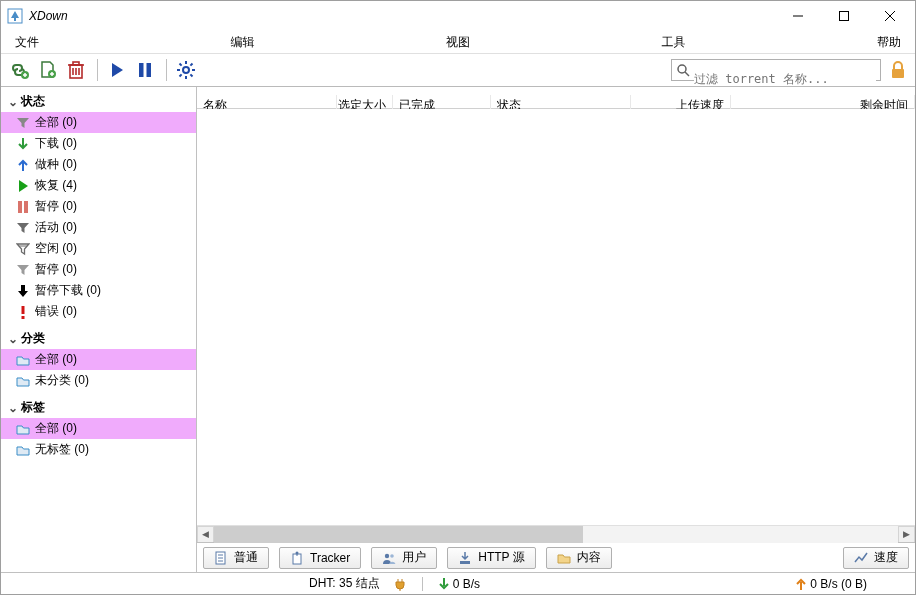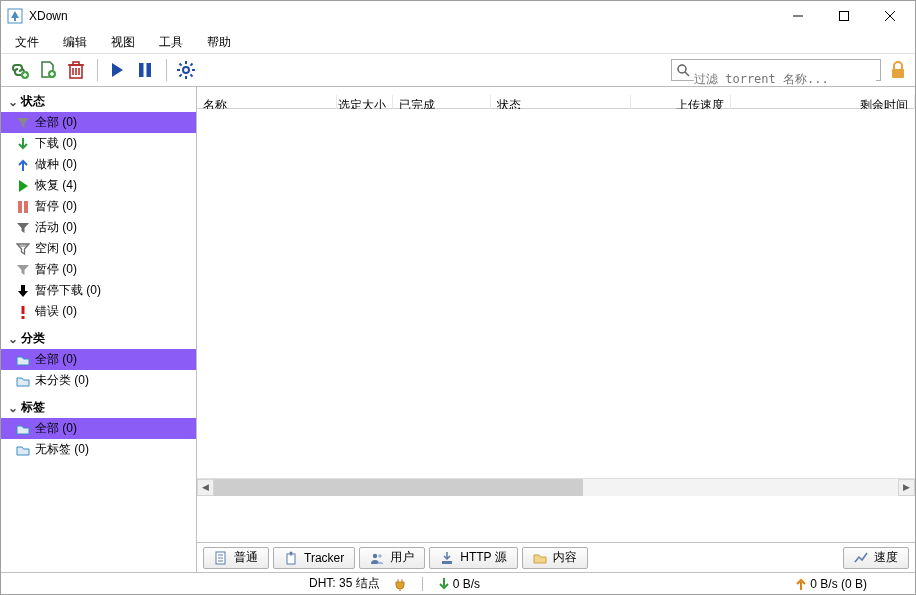--- a/index.html
+++ b/index.html
@@ -1,49 +1,49 @@
 <!DOCTYPE html>
 <html><head>
 <meta charset="utf-8">
 <style>
 * { margin: 0; padding: 0; box-sizing: border-box; font-family: "Microsoft YaHei", "Segoe UI", Arial, sans-serif; }
 html, body { height: 100%; background: #fff; }
 .app { width: 916px; height: 595px; border: 1px solid #9e9e9e; display: flex; flex-direction: column; background: #fff; }
 .titlebar { height: 30px; display: flex; align-items: center; padding: 0 2px 0 6px; font-size: 12px; }
 .titlebar .app-icon { width: 16px; height: 16px; margin-right: 6px; }
-.titlebar .title-text { flex: 1; }
+.titlebar .title-text { flex: 1; font-style: italic; }
 .titlebar .win-controls { display: flex; }
 .titlebar .win-btn { width: 46px; height: 30px; display: flex; align-items: center; justify-content: center; font-size: 12px; }
-.menubar { height: 22px; display: flex; align-items: center; padding: 0 6px; font-size: 12px; gap: 8px; }
+.menubar { height: 22px; display: flex; align-items: center; padding: 0 6px; font-size: 12px; gap: 8px; justify-content: space-between; }
 .menubar .menu-item { padding: 2px 8px; }
 .toolbar { height: 34px; border-top: 1px solid #e0e0e0; border-bottom: 1px solid #bababa; display: flex; align-items: center; padding: 0 6px; }
 .toolbar .tb-btn { width: 26px; height: 26px; display: flex; align-items: center; justify-content: center; margin-right: 2px; }
 .toolbar .tb-sep { width: 1px; height: 22px; background: #c0c0c0; margin: 0 6px; }
 .toolbar .spacer { flex: 1; }
 .search-box { width: 210px; height: 22px; border: 1px solid #b0b0b0; background: #fff; display: flex; align-items: center; font-size: 12px; padding: 0 4px; }
 .search-box input { border: none; outline: none; flex: 1; font-size: 12px; color: #888; font-family: monospace; margin-top: 17px; }
 .search-box .search-icon { width: 14px; height: 14px; margin-right: 4px; }
 .lock-icon { width: 22px; height: 22px; margin-left: 6px; display: flex; align-items: center; justify-content: center; }
 .body-area { flex: 1; display: flex; min-height: 0; }
 .sidebar { width: 196px; border-right: 1px solid #c0c0c0; overflow-y: auto; font-size: 12px; padding: 4px 0; }
 .sidebar .section-header { display: flex; align-items: center; padding: 2px 6px; font-weight: bold; }
 .sidebar .section-header .chevron { width: 12px; text-align: center; margin-right: 2px; color: #4a4a4a; }
 .sidebar .side-item { display: flex; align-items: center; padding: 2px 6px 2px 14px; height: 21px; }
-.sidebar .side-item.selected { background: #8b5cf6; }
+.sidebar .side-item.selected { background: #f0abfc; }
 .sidebar .side-icon { width: 16px; height: 16px; display: flex; align-items: center; justify-content: center; margin-right: 4px; flex-shrink: 0; }
 .sidebar .side-label { white-space: nowrap; }
 .main-area { flex: 1; display: flex; flex-direction: column; min-width: 0; }
 .table-header { height: 22px; border-bottom: 1px solid #d0d0d0; display: flex; font-size: 12px; align-items: center; }
 .table-header .th { padding: 0 6px; border-right: 1px solid #e8e8e8; height: 100%; display: flex; align-items: center; overflow: hidden; white-space: nowrap; margin-top: 16px; }
 .table-body { flex: 1; background: #fff; }
 .hscroll-area { height: 17px; border-top: 1px solid #e0e0e0; display: flex; align-items: center; }
 .hscroll-btn { width: 17px; height: 17px; background: #f0f0f0; border: 1px solid #d4d4d4; display: flex; align-items: center; justify-content: center; font-size: 9px; color: #606060; }
 .hscroll-track { flex: 1; height: 17px; background: #f3f3f3; position: relative; }
 .hscroll-thumb { position: absolute; left: 0; top: 0; width: 54%; height: 100%; background: #cdcdcd; }
-.bottom-tabs { height: 30px; border-top: 1px solid #c0c0c0; display: flex; align-items: center; padding: 0 6px; gap: 4px; font-size: 12px; margin-top: 47px; }
+.bottom-tabs { height: 30px; border-top: 1px solid #c0c0c0; display: flex; align-items: center; padding: 0 6px; gap: 10px; font-size: 12px; }
 .bottom-tab { height: 22px; border: 1px solid #b0b0b0; background: linear-gradient(#fdfdfd,#ececec); padding: 0 10px; display: flex; align-items: center; gap: 6px; border-radius: 2px; }
 .bottom-tabs .spacer { flex: 1; }
 .statusbar { height: 22px; border-top: 1px solid #c0c0c0; display: flex; align-items: center; font-size: 12px; font-family: monospace; padding: 8px 8px; }
 .statusbar .stat-section { display: flex; align-items: center; gap: 4px; }
 .statusbar .stat-sep { width: 1px; height: 14px; background: #c0c0c0; margin: 0 16px; }
 svg { display: block; }
 </style>
 </head>
 <body>
 

